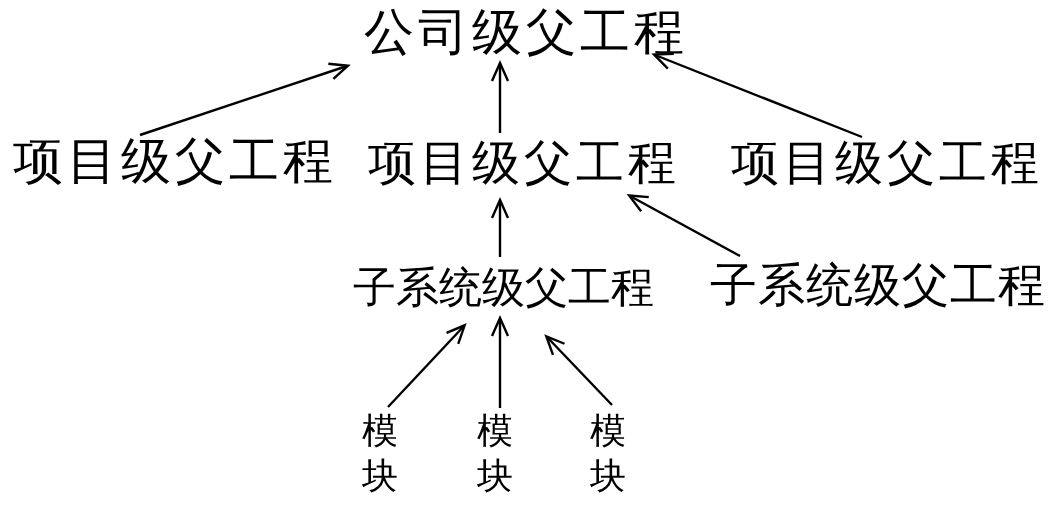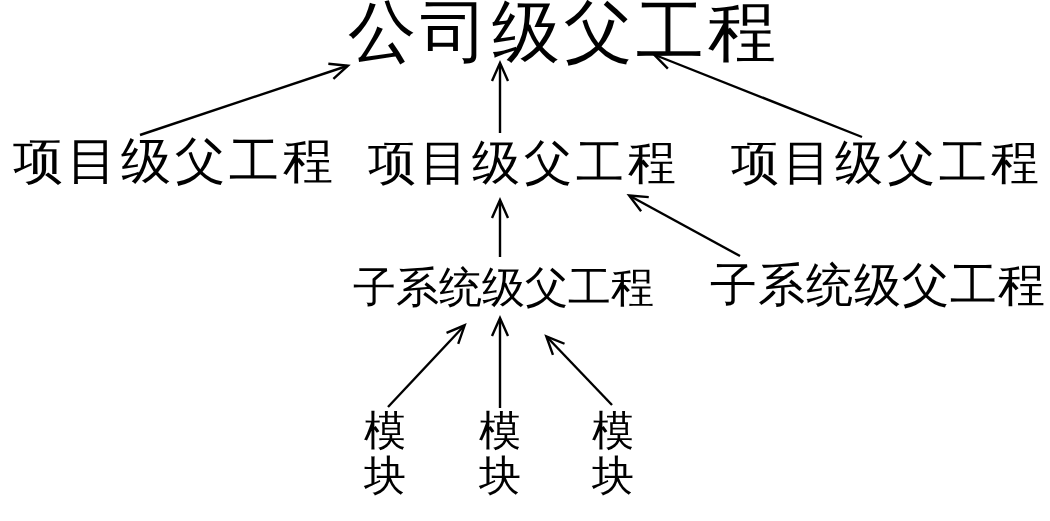--- a/index.html
+++ b/index.html
@@ -26,33 +26,32 @@
   #arrows line {
     stroke: #000000;
     stroke-width: 2.4;
   }
   .node {
     position: absolute;
     white-space: nowrap;
     color: #000000;
     font-weight: 400;
   }
-  .n-company        { left: 348px; top: 4px;   font-size: 68px; line-height: 56px; letter-spacing: 4px; }
+  .n-company        { left: 364px; top: 4px;   font-size: 50px; line-height: 56px; letter-spacing: 4px; }
   .n-project-left   { left: 13px;  top: 133px; font-size: 50px; line-height: 56px; letter-spacing: 4px; }
   .n-project-center { left: 368px; top: 134px; font-size: 48px; line-height: 56px; letter-spacing: 4px; }
   .n-project-right  { left: 731px; top: 134px; font-size: 48px; line-height: 56px; letter-spacing: 4px; }
   .n-subsystem-left { left: 353px; top: 261px; font-size: 43px; line-height: 52px; letter-spacing: 0px; }
   .n-subsystem-right{ left: 710px; top: 258px; font-size: 47px; line-height: 54px; letter-spacing: 1px; }
   .module {
     position: absolute;
     top: 408px;
     width: 46px;
-    font-size: 42px;
+    font-size: 36px;
     line-height: 45px;
-    text-align: center;
     word-break: break-all;
     white-space: normal;
   }
   .m-1 { left: 362px; }
   .m-2 { left: 477px; }
   .m-3 { left: 590px; }
 </style>
 </head>
 <body>
 

